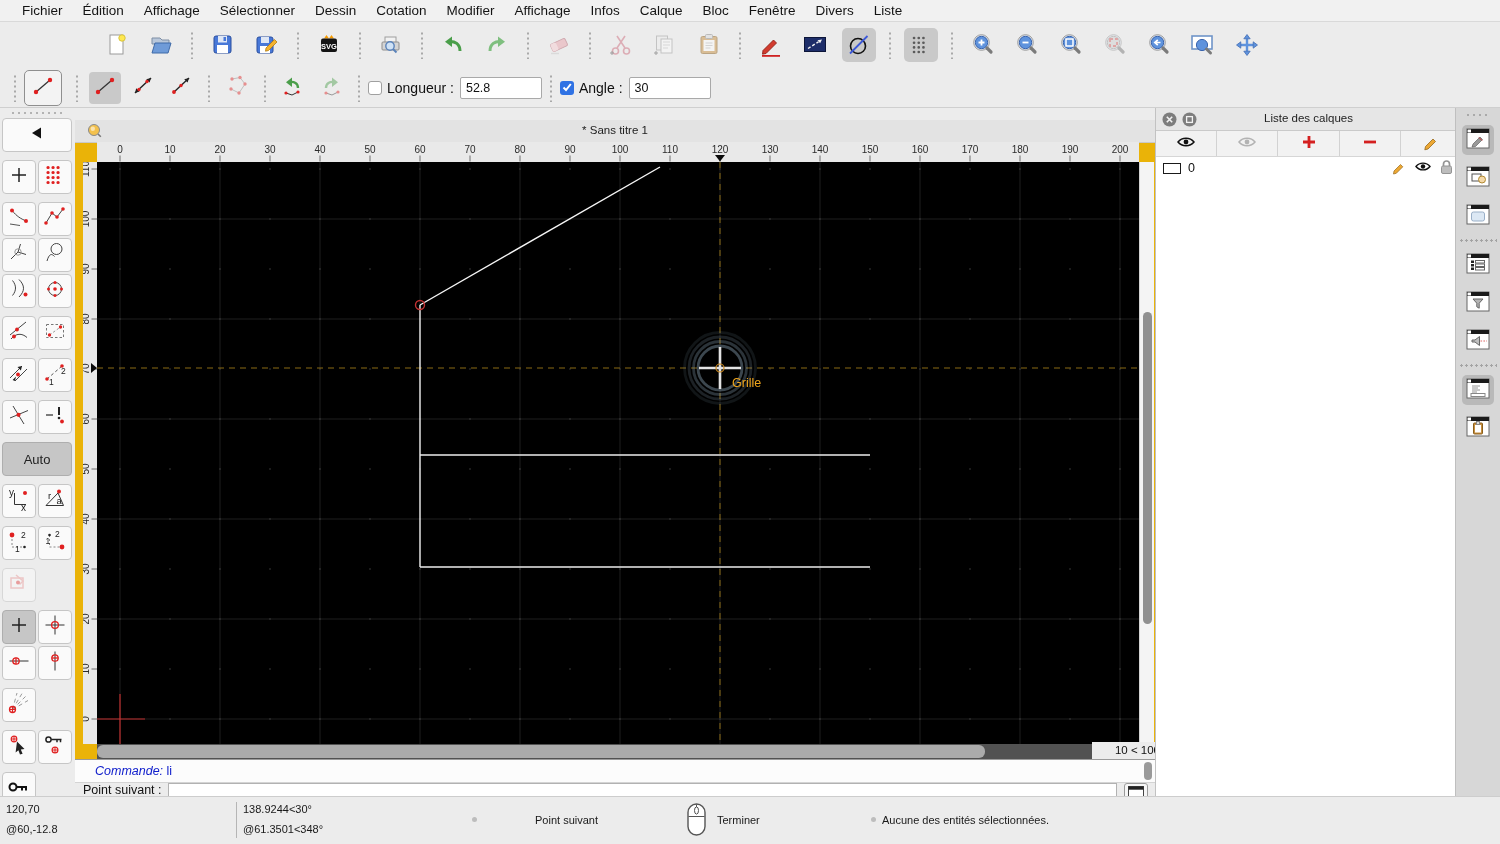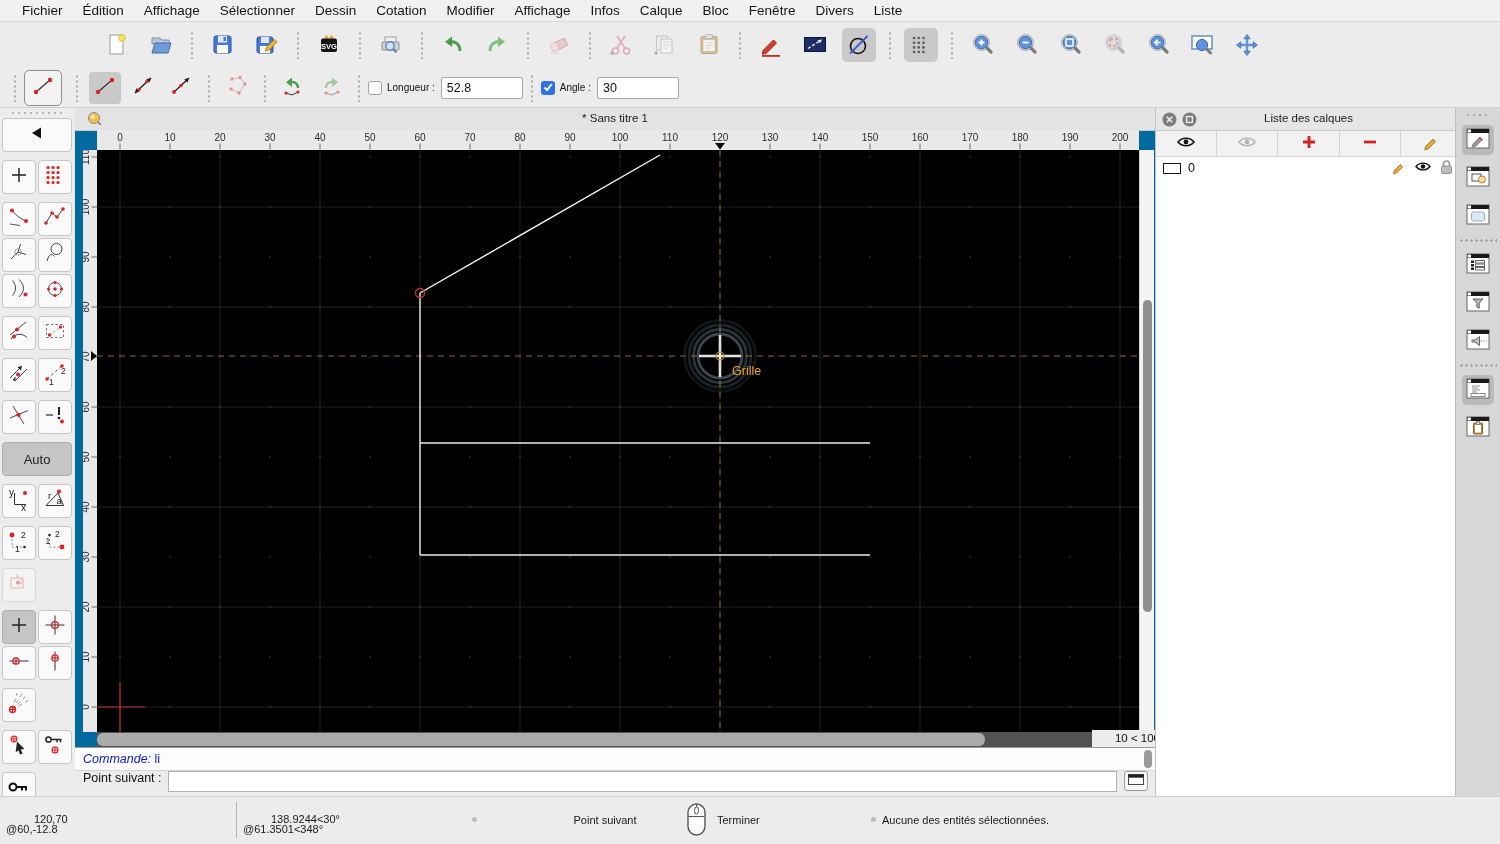--- a/index.html
+++ b/index.html
@@ -12,49 +12,49 @@
   .tbtn{width:34px;height:34px;margin:0 5px;border-radius:5px;display:flex;align-items:center;justify-content:center;flex:none;}
   .tbtn svg{display:block;}
   .tbtn.sel{background:#c9c9c9;}
   .tbtn.dis{opacity:.5;}
   .vsep{width:2px;height:28px;margin:0 8px;background-image:radial-gradient(circle,#a9a9a9 38%,transparent 45%);background-size:2px 5px;background-repeat:repeat-y;flex:none;}
   .toolbar2{position:absolute;top:68px;left:0;width:100%;height:40px;background:#ececec;border-bottom:1px solid #cfcfcf;display:flex;align-items:center;box-sizing:border-box;padding-left:6px;}
   .curtool{width:36px;height:34px;border:1px solid #8f8f8f;border-radius:5px;background:#f3f3f3;display:flex;align-items:center;justify-content:center;margin-right:6px;flex:none;}
   .obtn{width:32px;height:32px;margin:0 3px;border-radius:4px;display:flex;align-items:center;justify-content:center;flex:none;}
   .obtn.sel{background:#c9c9c9;}
   .obtn.dis{opacity:.45;}
-  .optlabel{font-size:10px;color:#111;margin:0 6px 0 5px;white-space:nowrap;}
+  .optlabel{font-size:14px;color:#111;margin:0 6px 0 5px;white-space:nowrap;}
   .optinput{width:70px;height:20px;border:1px solid #a9a9a9;border-radius:2px;font:12.5px "Liberation Sans",sans-serif;padding:0 5px;background:#fff;color:#111;}
   .checkbox{width:14px;height:14px;border-radius:3px;flex:none;box-sizing:border-box;}
   .checkbox.off{background:#fff;border:1px solid #a0a0a0;}
   .checkbox.on{background:#2f72e4;display:flex;align-items:center;justify-content:center;}
   
   .palette{position:absolute;left:0;top:108px;width:75px;bottom:47px;background:#ececec;box-sizing:border-box;padding-top:2px;}
   .phandle{height:4px;margin:1px 10px 2px 10px;background-image:radial-gradient(circle,#b3b3b3 35%,transparent 42%);background-size:6px 4px;background-repeat:repeat-x;}
   .prow{display:flex;padding-left:1px;}
   .pbtn{width:34px;height:34px;background:#fafafa;border:1px solid #c6c6c6;border-radius:4px;margin:1px;display:flex;align-items:center;justify-content:center;box-sizing:border-box;flex:none;}
   .pbtn.wide{width:70px;}
   .pbtn.sel{background:#c6c6c6;border-color:#aeaeae;}
   .pbtn.dis{opacity:.55;}
   .pgap{height:6px;}
   .autolabel{font-size:13px;color:#222;}
   
-  .docarea{position:absolute;left:75px;top:108px;width:1080px;height:689px;background:#0369a1;}
+  .docarea{position:absolute;left:75px;top:120px;width:1080px;height:689px;background:#eab308;}
   .tabbar{position:absolute;top:0;left:0;right:0;height:22px;background:#e3e3e3;border-bottom:1px solid #c9c9c9;}
   .tabicon{position:absolute;left:12px;top:3px;}
   .tabtitle{position:absolute;left:0;right:0;top:4px;text-align:center;font-size:11.5px;color:#222;}
   .rulerh{position:absolute;left:22px;top:22px;width:1042px;height:20px;background:#e9e9e9;}
   .rulerv{position:absolute;left:8px;top:42px;width:14px;height:582px;background:#e9e9e9;}
   .canvas{position:absolute;left:22px;top:42px;width:1042px;height:582px;background:#000;}
   .vscroll{position:absolute;left:1064px;top:42px;width:15px;height:597px;background:#f4f4f4;border-left:1px solid #d2d2d2;box-sizing:border-box;}
   .vthumb{position:absolute;left:3px;top:150px;width:9px;height:312px;border-radius:5px;background:#909090;}
   .hscroll{position:absolute;left:22px;top:624px;width:995px;height:15px;background:#525252;}
   .hthumb{position:absolute;left:0;top:1px;height:13px;width:888px;border-radius:6px;background:#ababab;}
   .gridinfo{position:absolute;left:1017px;top:622px;width:60px;height:17px;font-size:11.5px;text-align:right;color:#111;background:#ececec;line-height:17px;padding-left:8px;}
-  .cmdhist{position:absolute;left:0;top:639px;width:1080px;height:24px;background:#fcfcfc;border-top:1px solid #9a9a9a;border-bottom:1px solid #d4d4d4;font-size:12.5px;line-height:22px;color:#1220cc;padding-left:8px;box-sizing:border-box;}
+  .cmdhist{position:absolute;left:0;top:639px;width:1080px;height:24px;background:#fcfcfc;border-top:1px solid #9a9a9a;border-bottom:1px solid #d4d4d4;font-size:12.5px;line-height:22px;color:#1220cc;padding-left:20px;box-sizing:border-box;}
   .cmdprefix{font-style:italic;}
   .cmdpill{position:absolute;right:3px;top:642px;width:8px;height:18px;border-radius:4px;background:#9a9a9a;}
   .cmdprompt{position:absolute;left:0;top:663px;width:1080px;height:26px;background:#ececec;display:flex;align-items:flex-start;padding-left:8px;box-sizing:border-box;font-size:12.5px;color:#111;}
   .promptinput{flex:none;width:943px;height:17px;margin-left:6px;border:1px solid #b2b2b2;background:#fff;font:12px "Liberation Sans",sans-serif;}
   .kbbtn{width:22px;height:18px;margin-left:7px;border:1px solid #9a9a9a;background:#f6f6f6;border-radius:3px;display:flex;align-items:center;justify-content:center;flex:none;}
   
   .layerpanel{position:absolute;left:1155px;top:108px;width:306px;height:689px;background:#fff;border-left:1px solid #c2c2c2;box-sizing:border-box;}
   .lphead{height:22px;background:#e6e6e6;border-bottom:1px solid #cacaca;position:relative;}
   .lpclose{position:absolute;left:6px;top:4px;}
   .lpfloat{position:absolute;left:26px;top:4px;}
@@ -66,25 +66,25 @@
   .lpspace{flex:1;}
   .swatch{width:18px;height:11px;border:1.5px solid #1a1a1a;background:#fff;box-sizing:border-box;}
   
   .rightdock{position:absolute;right:0;top:108px;width:45px;height:689px;background:#d7d7d7;border-left:1px solid #bfbfbf;box-sizing:border-box;}
   .dhandle{height:4px;margin:5px 9px;background-image:radial-gradient(circle,#a9a9a9 35%,transparent 42%);background-size:6px 4px;background-repeat:repeat-x;}
   .dbtn{width:32px;height:30px;margin:8px auto;border-radius:5px;display:flex;align-items:center;justify-content:center;}
   .dbtn.sel{background:#b9b9b9;}
   .dsep{height:3px;margin:8px 3px;background-image:radial-gradient(circle,#a3a3a3 35%,transparent 45%);background-size:5px 3px;background-repeat:repeat-x;}
   
   .statusbar{position:absolute;left:0;bottom:0;width:100%;height:47px;background:#ececec;border-top:1px solid #cdcdcd;font-size:11px;color:#191919;}
-  .sb-line1{position:absolute;top:16px;margin-left:28px;}
+  .sb-line1{position:absolute;top:6px;}
   .sb-line2{position:absolute;top:26px;}
   .sb-div{position:absolute;left:236px;top:5px;width:1px;height:36px;background:#b5b5b5;}
   .sb-dot{position:absolute;top:20px;width:5px;height:5px;border-radius:50%;background:#bdbdbd;}
-  .sb-hintL{position:absolute;left:535px;width:140px;top:17px;text-align:center;}
+  .sb-hintL{position:absolute;left:535px;width:140px;top:17px;text-align:left;}
   .sb-mouse{position:absolute;left:686px;top:5px;}
   .sb-hintR{position:absolute;left:717px;top:17px;}
   .sb-sel{position:absolute;left:882px;top:17px;}
 </style>
 </head>
 <body>
 
 <div id="app">
 
   <div class="menubar" id="menubar">

